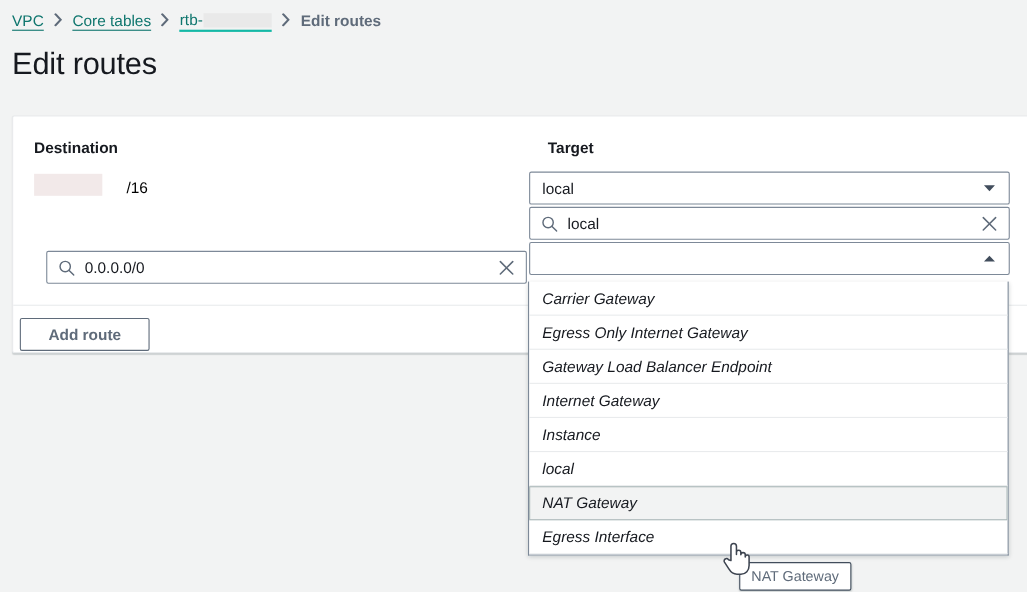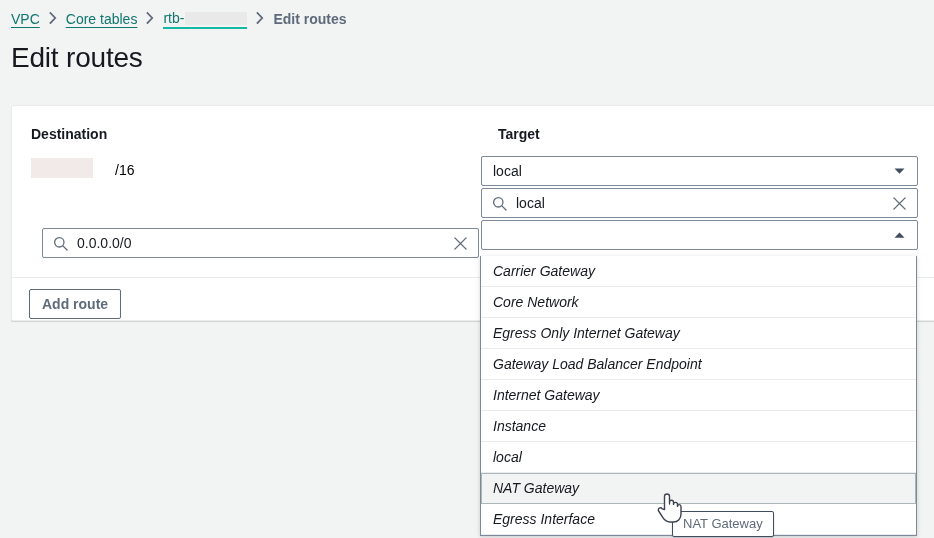--- a/index.html
+++ b/index.html
@@ -163,24 +163,24 @@
   .card-divider {
     position: absolute;
     left: 0;
     top: 171px;
     width: 100%;
     height: 1px;
     background: #e9ebed;
   }
   .add-route-btn {
     position: absolute;
-    left: 17px;
+    left: 6px;
     top: 183px;
     height: 30px;
-    padding: 0 12px;
+    padding: 0 25px;
     background: #ffffff;
     border: 1px solid #5f6b7a;
     border-radius: 2px;
     color: #5f6b7a;
     font-size: 14px;
     font-weight: bold;
     font-family: "Liberation Sans", sans-serif;
     cursor: pointer;
     line-height: 28px;
   }
@@ -332,21 +332,20 @@
       </span>
     </div>
 
     <div class="card-divider"></div>
 
     <button class="add-route-btn">Add route</button>
   </section>
 
   <div class="dropdown" id="target-dropdown">
       <div class="dropdown-item">Carrier Gateway</div>
-      <div class="dropdown-item">Core Network</div>
       <div class="dropdown-item">Egress Only Internet Gateway</div>
       <div class="dropdown-item">Gateway Load Balancer Endpoint</div>
       <div class="dropdown-item">Internet Gateway</div>
       <div class="dropdown-item">Instance</div>
       <div class="dropdown-item">local</div>
       <div class="dropdown-item selected">NAT Gateway</div>
       <div class="dropdown-item">Egress Interface</div>
     </div>
 
   <div class="tooltip">NAT Gateway</div>

